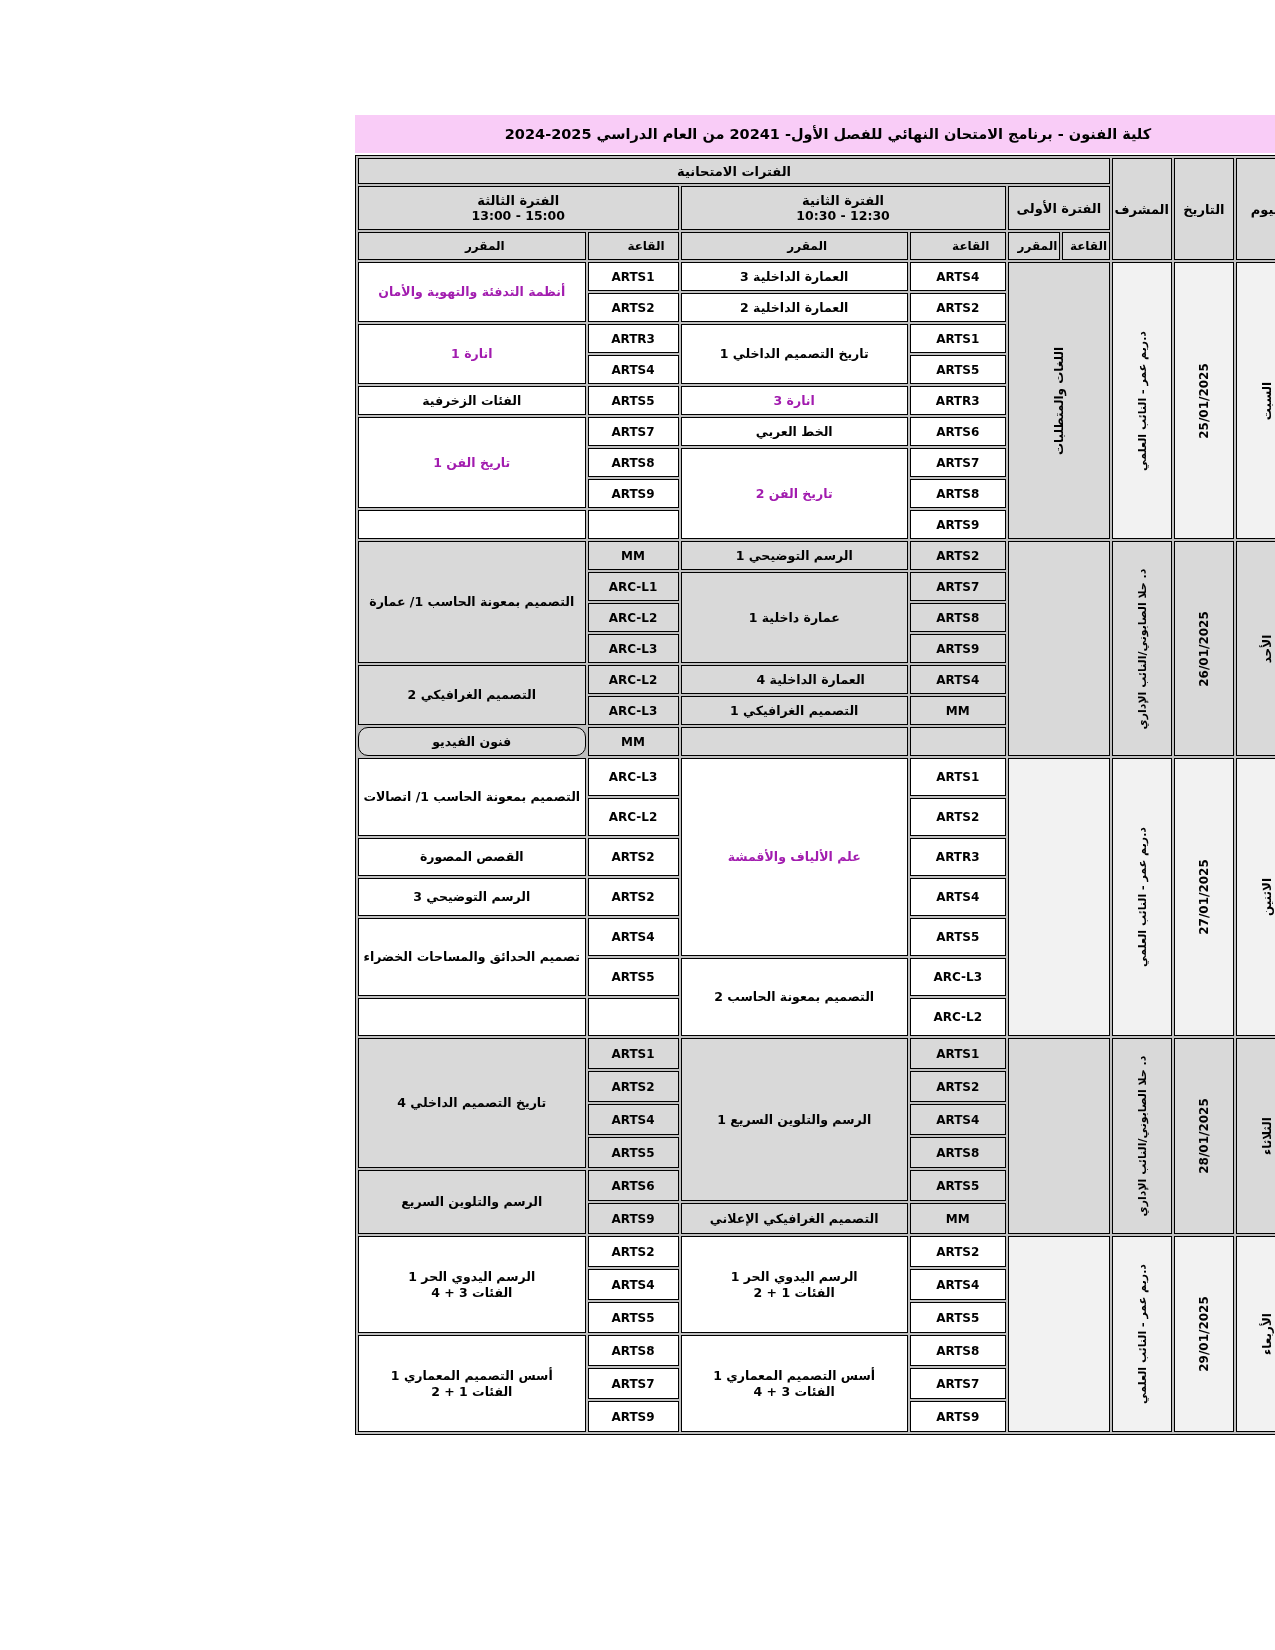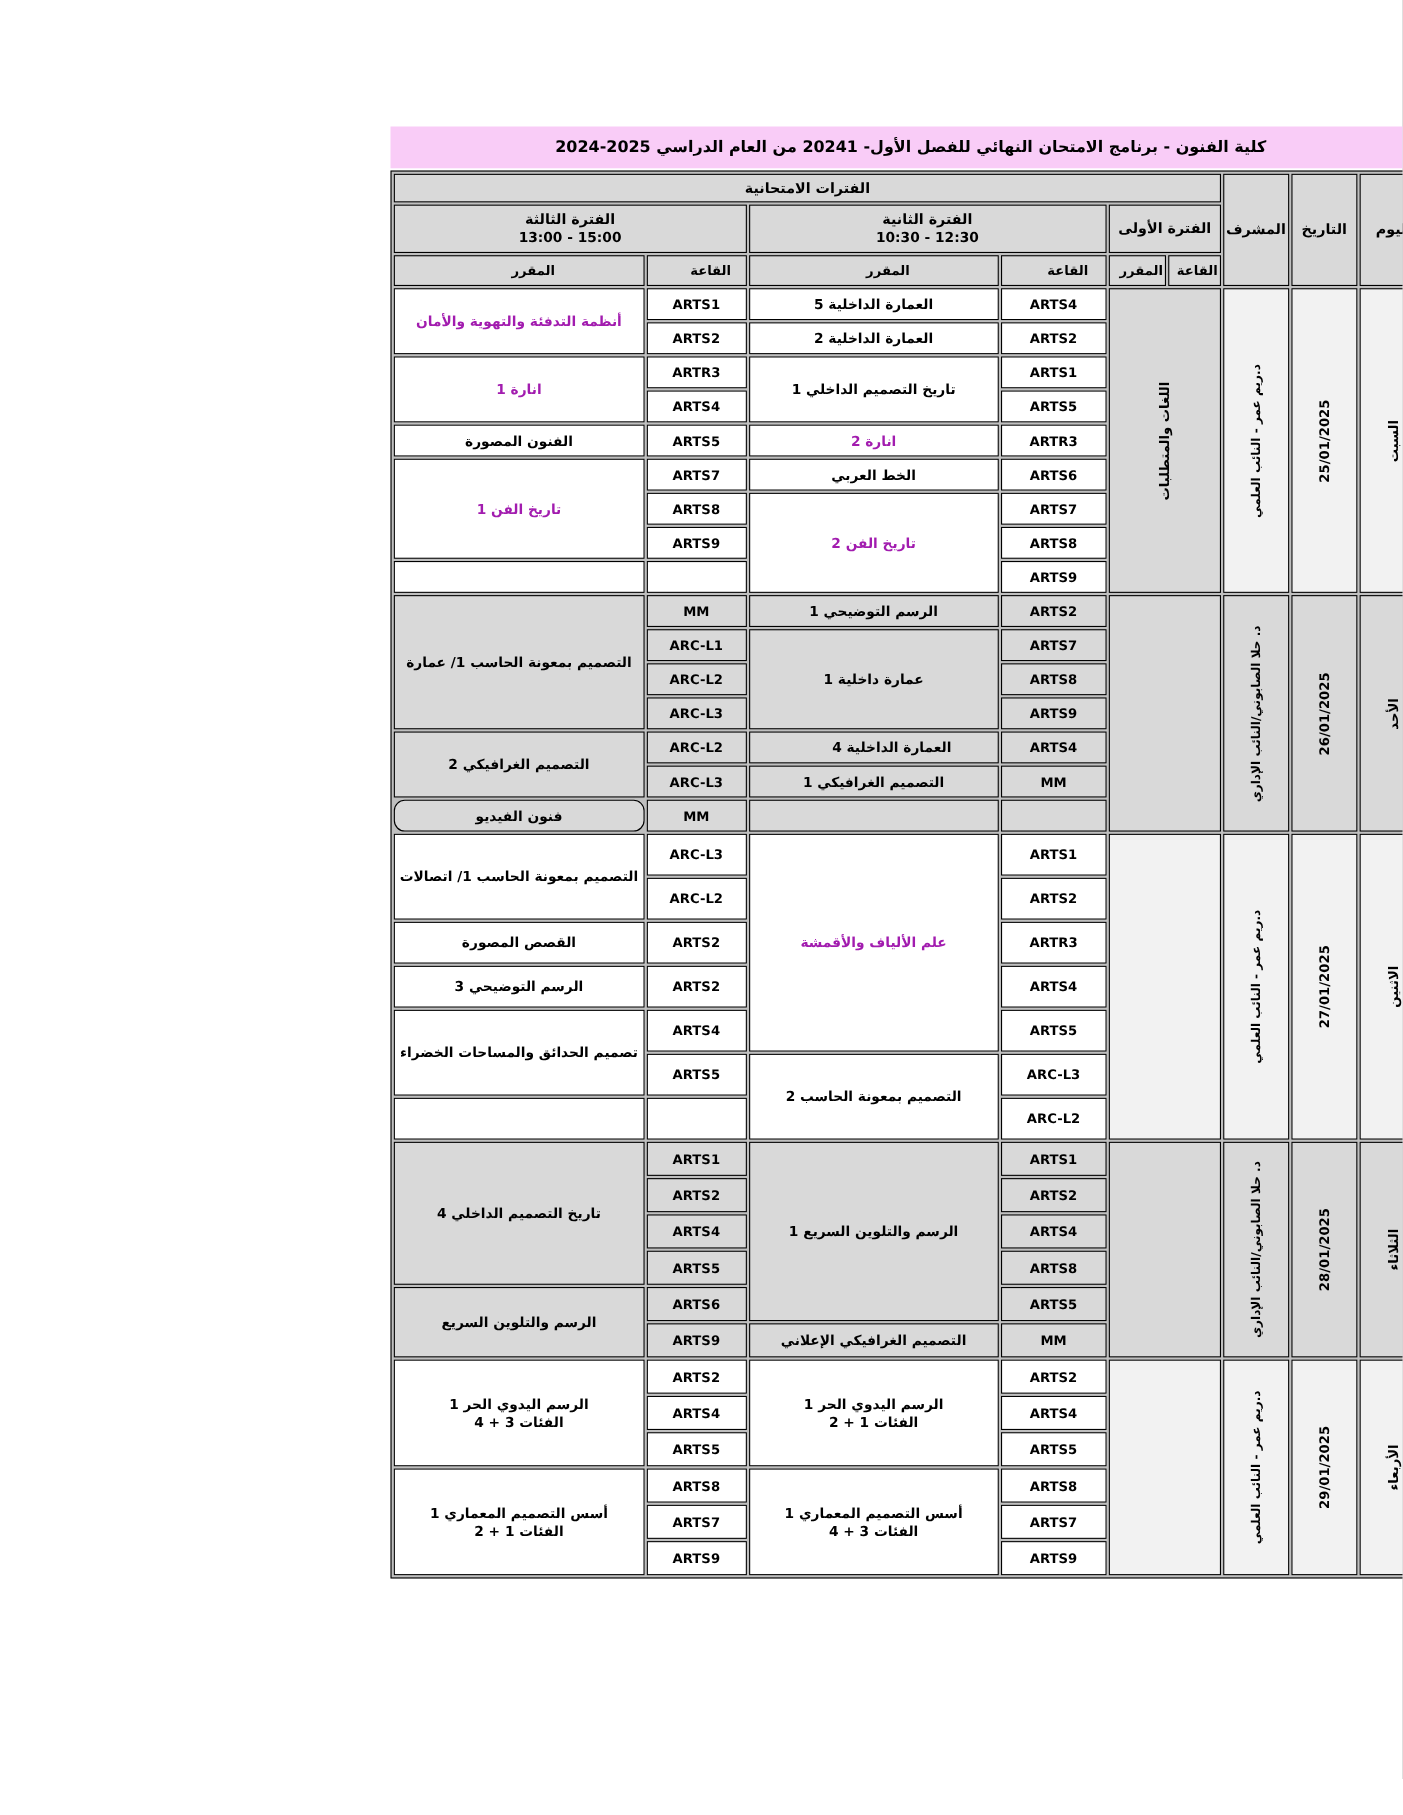--- a/index.html
+++ b/index.html
@@ -91,44 +91,44 @@
           <td rowspan="9" class="side vert date" style="background: rgb(242, 242, 242);">
             <span class="rot">25/01/2025</span>
           </td>
           <td rowspan="9" class="side vert sup" style="background: rgb(242, 242, 242);">
             <span class="rot">د.ريم عمر - النائب العلمي</span>
           </td>
           <td rowspan="9" colspan="2" class="p1 vert" style="background: rgb(217, 217, 217);">
             <span class="rot">اللغات والمتطلبات</span>
           </td>
           <td class="room" style="background: rgb(255, 255, 255);">ARTS4</td>
-          <td class="course" style="background: rgb(255, 255, 255);">العمارة الداخلية 5</td>
+          <td class="course" style="background: rgb(255, 255, 255);">العمارة الداخلية 3</td>
           <td class="room" style="background: rgb(255, 255, 255);">ARTS1</td>
           <td rowspan="2" class="course red" style="background: rgb(255, 255, 255);">أنظمة التدفئة والتهوية والأمان</td>
         </tr>
         <tr style="height: 29px;">
           <td class="room" style="background: rgb(255, 255, 255);">ARTS2</td>
           <td class="course" style="background: rgb(255, 255, 255);">العمارة الداخلية 2</td>
           <td class="room" style="background: rgb(255, 255, 255);">ARTS2</td>
         </tr>
         <tr style="height: 29px;">
           <td class="room" style="background: rgb(255, 255, 255);">ARTS1</td>
           <td rowspan="2" class="course" style="background: rgb(255, 255, 255);">تاريخ التصميم الداخلي 1</td>
           <td class="room" style="background: rgb(255, 255, 255);">ARTR3</td>
           <td rowspan="2" class="course red" style="background: rgb(255, 255, 255);">انارة 1</td>
         </tr>
         <tr style="height: 29px;">
           <td class="room" style="background: rgb(255, 255, 255);">ARTS5</td>
           <td class="room" style="background: rgb(255, 255, 255);">ARTS4</td>
         </tr>
         <tr style="height: 29px;">
           <td class="room" style="background: rgb(255, 255, 255);">ARTR3</td>
-          <td class="course red" style="background: rgb(255, 255, 255);">انارة 2</td>
-          <td class="room" style="background: rgb(255, 255, 255);">ARTS5</td>
-          <td class="course" style="background: rgb(255, 255, 255);">الفنون المصورة</td>
+          <td class="course red" style="background: rgb(255, 255, 255);">انارة 3</td>
+          <td class="room" style="background: rgb(255, 255, 255);">ARTS5</td>
+          <td class="course" style="background: rgb(255, 255, 255);">الفئات الزخرفية</td>
         </tr>
         <tr style="height: 29px;">
           <td class="room" style="background: rgb(255, 255, 255);">ARTS6</td>
           <td class="course" style="background: rgb(255, 255, 255);">الخط العربي</td>
           <td class="room" style="background: rgb(255, 255, 255);">ARTS7</td>
           <td rowspan="3" class="course red" style="background: rgb(255, 255, 255);">تاريخ الفن 1</td>
         </tr>
         <tr style="height: 29px;">
           <td class="room" style="background: rgb(255, 255, 255);">ARTS7</td>
           <td rowspan="3" class="course red" style="background: rgb(255, 255, 255);">تاريخ الفن 2</td>

